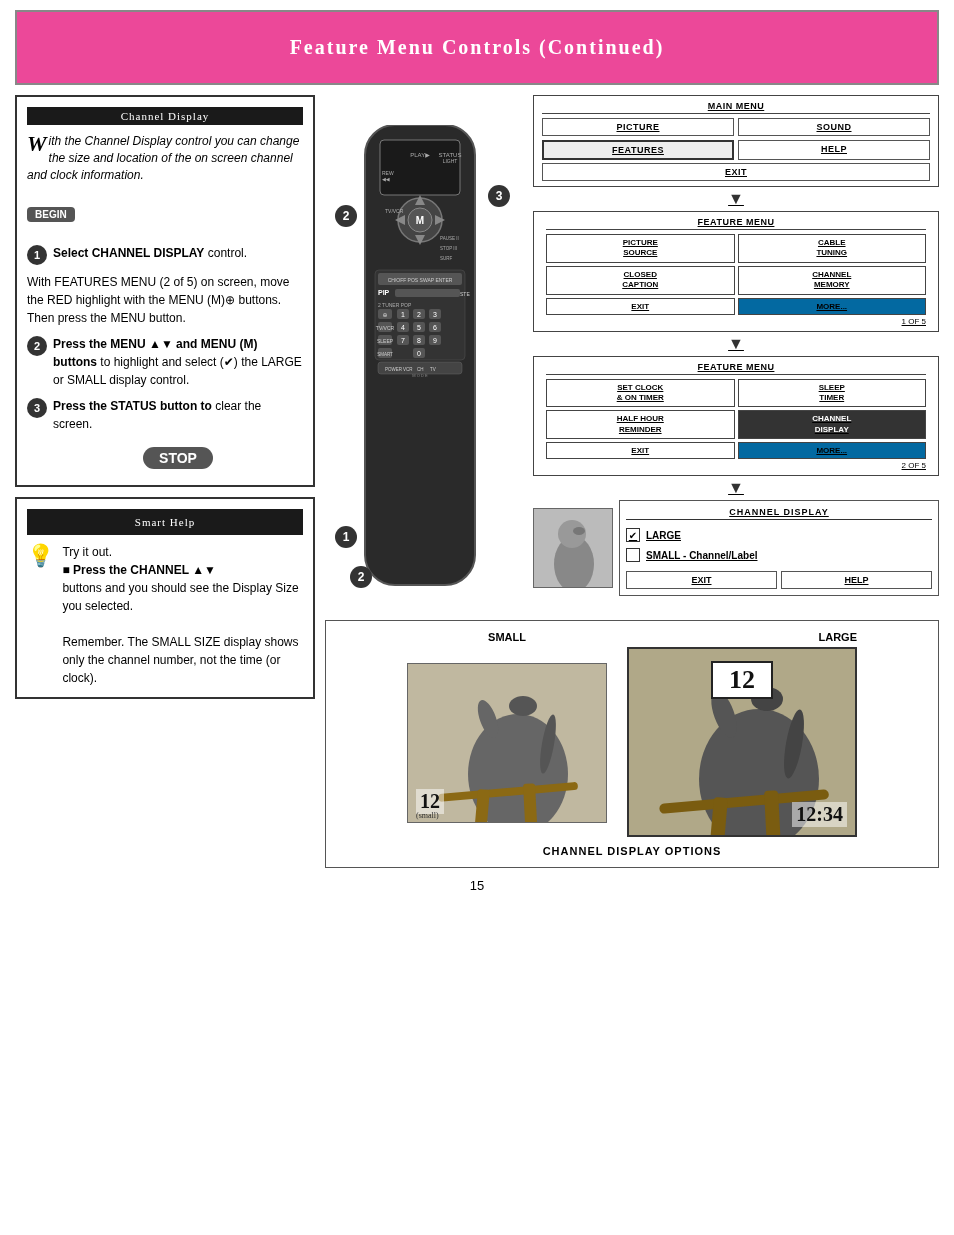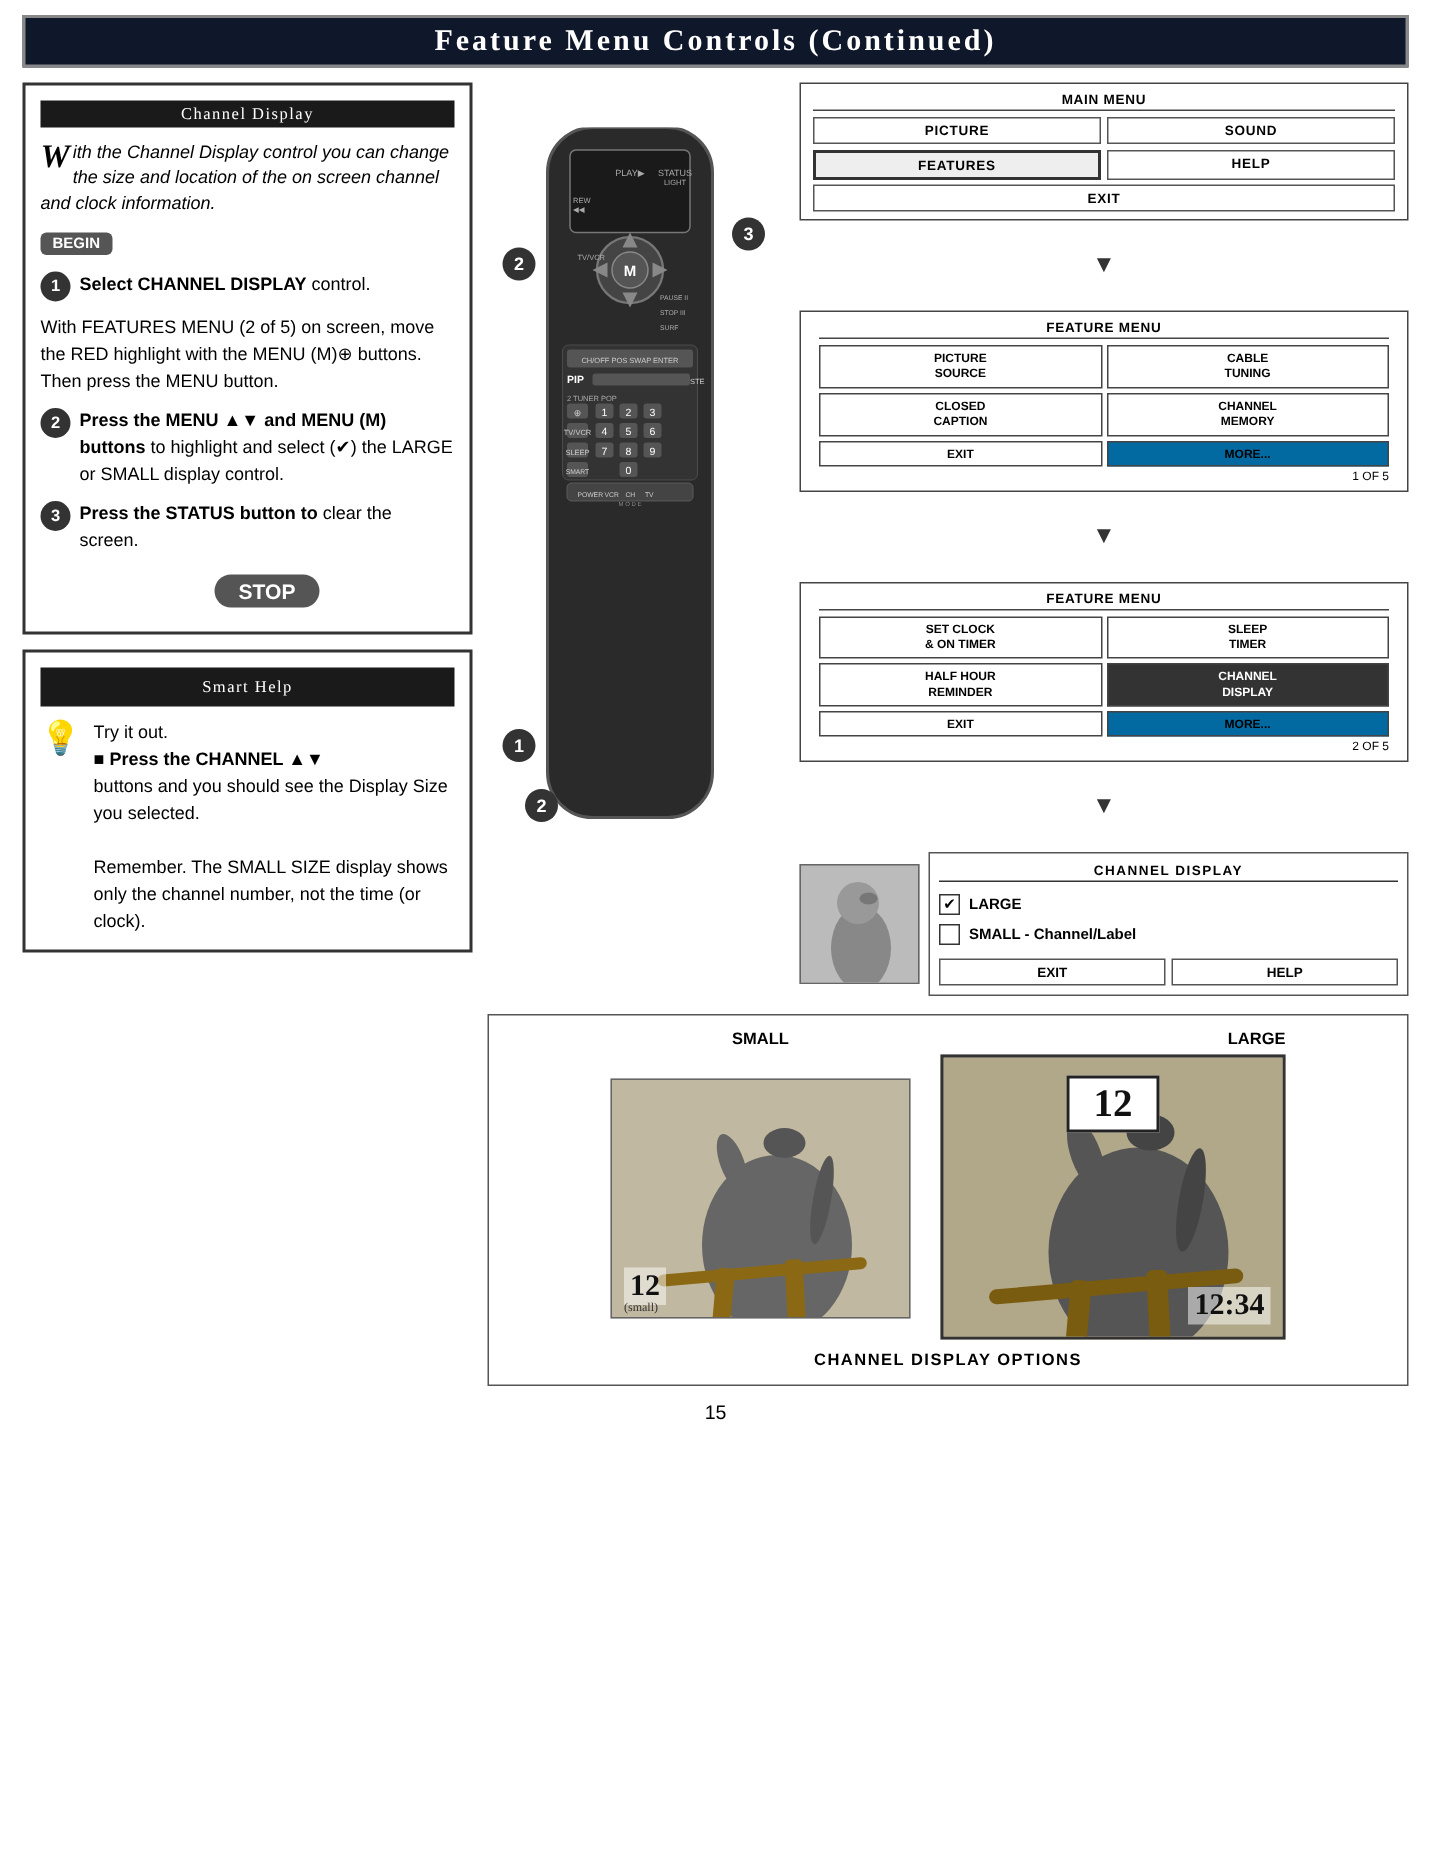--- a/index.html
+++ b/index.html
@@ -7,24 +7,24 @@
       width: 954px;
       min-height: 1235px;
       background: #fff;
       font-family: Arial, sans-serif;
       font-size: 13px;
       position: relative;
     }
 
     
     .page-header {
-      background: #0f172a;
-      color: #fff;
-      text-align: center;
-      padding: 4px 0;
+      background: #ec4899;
+      color: #fff;
+      text-align: center;
+      padding: 24px 0;
       font-size: 20px;
       font-weight: bold;
       letter-spacing: 2px;
       font-family: serif;
       margin: 10px 15px;
       border: 2px solid #888;
     }
 
     
     .main-content {
@@ -71,21 +71,21 @@
     }
 
     .begin-btn {
       background: #555;
       color: #fff;
       border-radius: 4px;
       padding: 2px 8px;
       font-size: 10px;
       font-weight: bold;
       display: inline-block;
-      margin: 4px 0;
+      margin: 16px 0;
     }
 
     .step {
       display: flex;
       align-items: flex-start;
       margin-bottom: 8px;
       gap: 6px;
     }
     .step-num {
       background: #333;
@@ -338,21 +338,22 @@
     }
     .middle-col {
       width: 200px;
       flex-shrink: 0;
       position: relative;
     }
     .right-menus-col {
       flex: 1;
       display: flex;
       flex-direction: column;
-      gap: 20px;
+      gap: 2px;
+      text-decoration: underline;
     }
 
     
     .v-arrow {
       display: flex;
       align-items: center;
       justify-content: center;
       height: 20px;
       font-size: 16px;
       color: #333;

